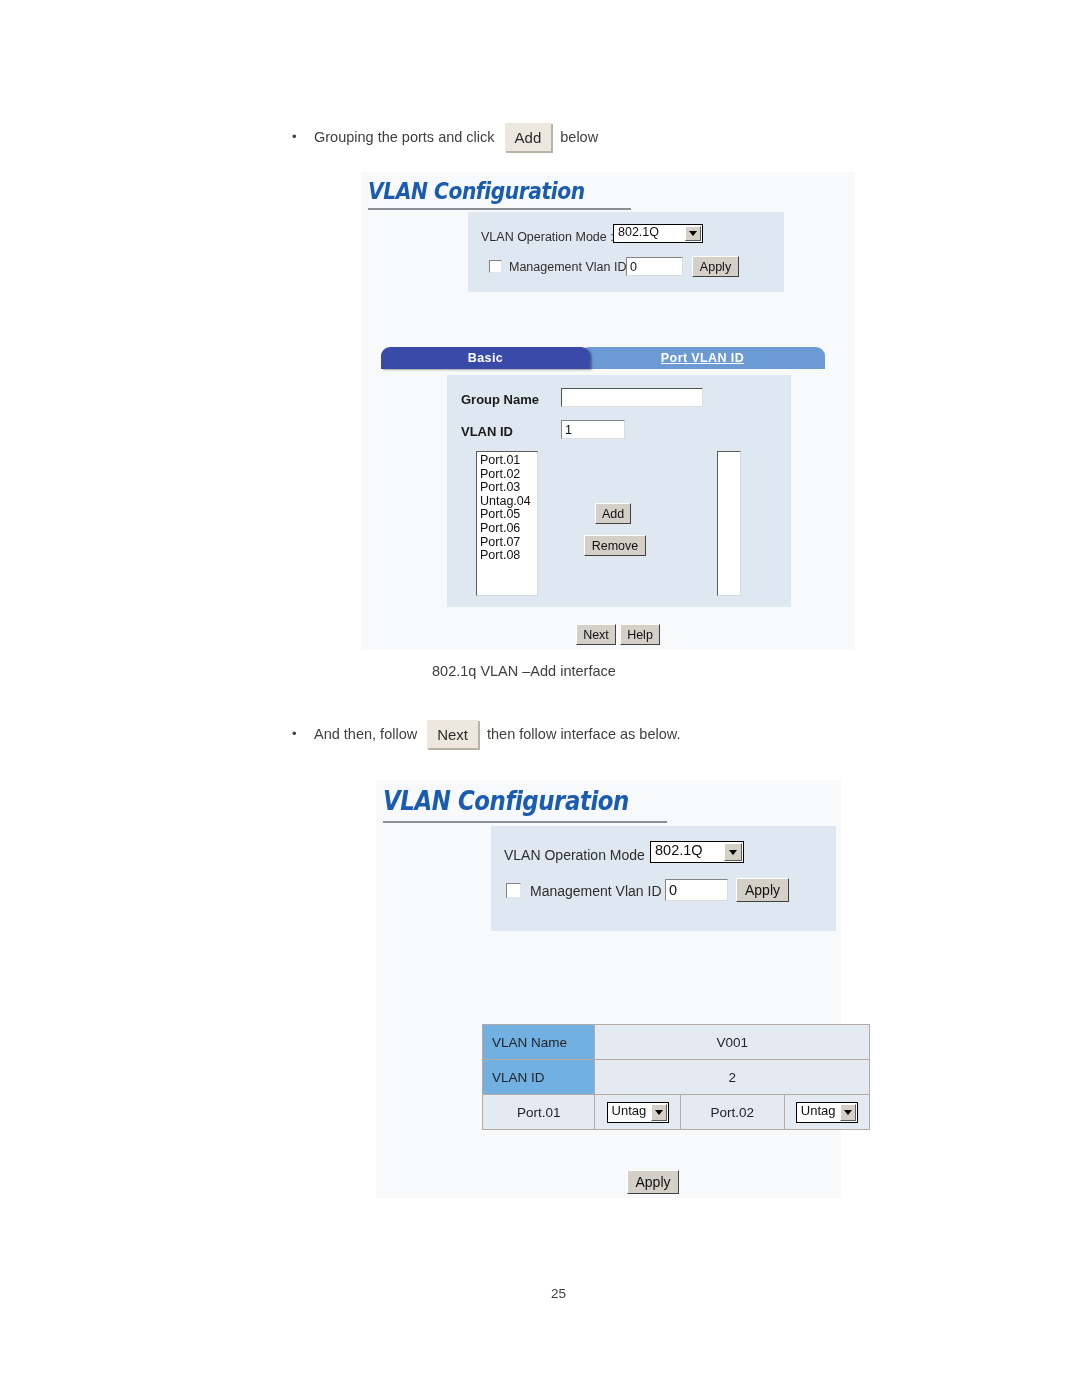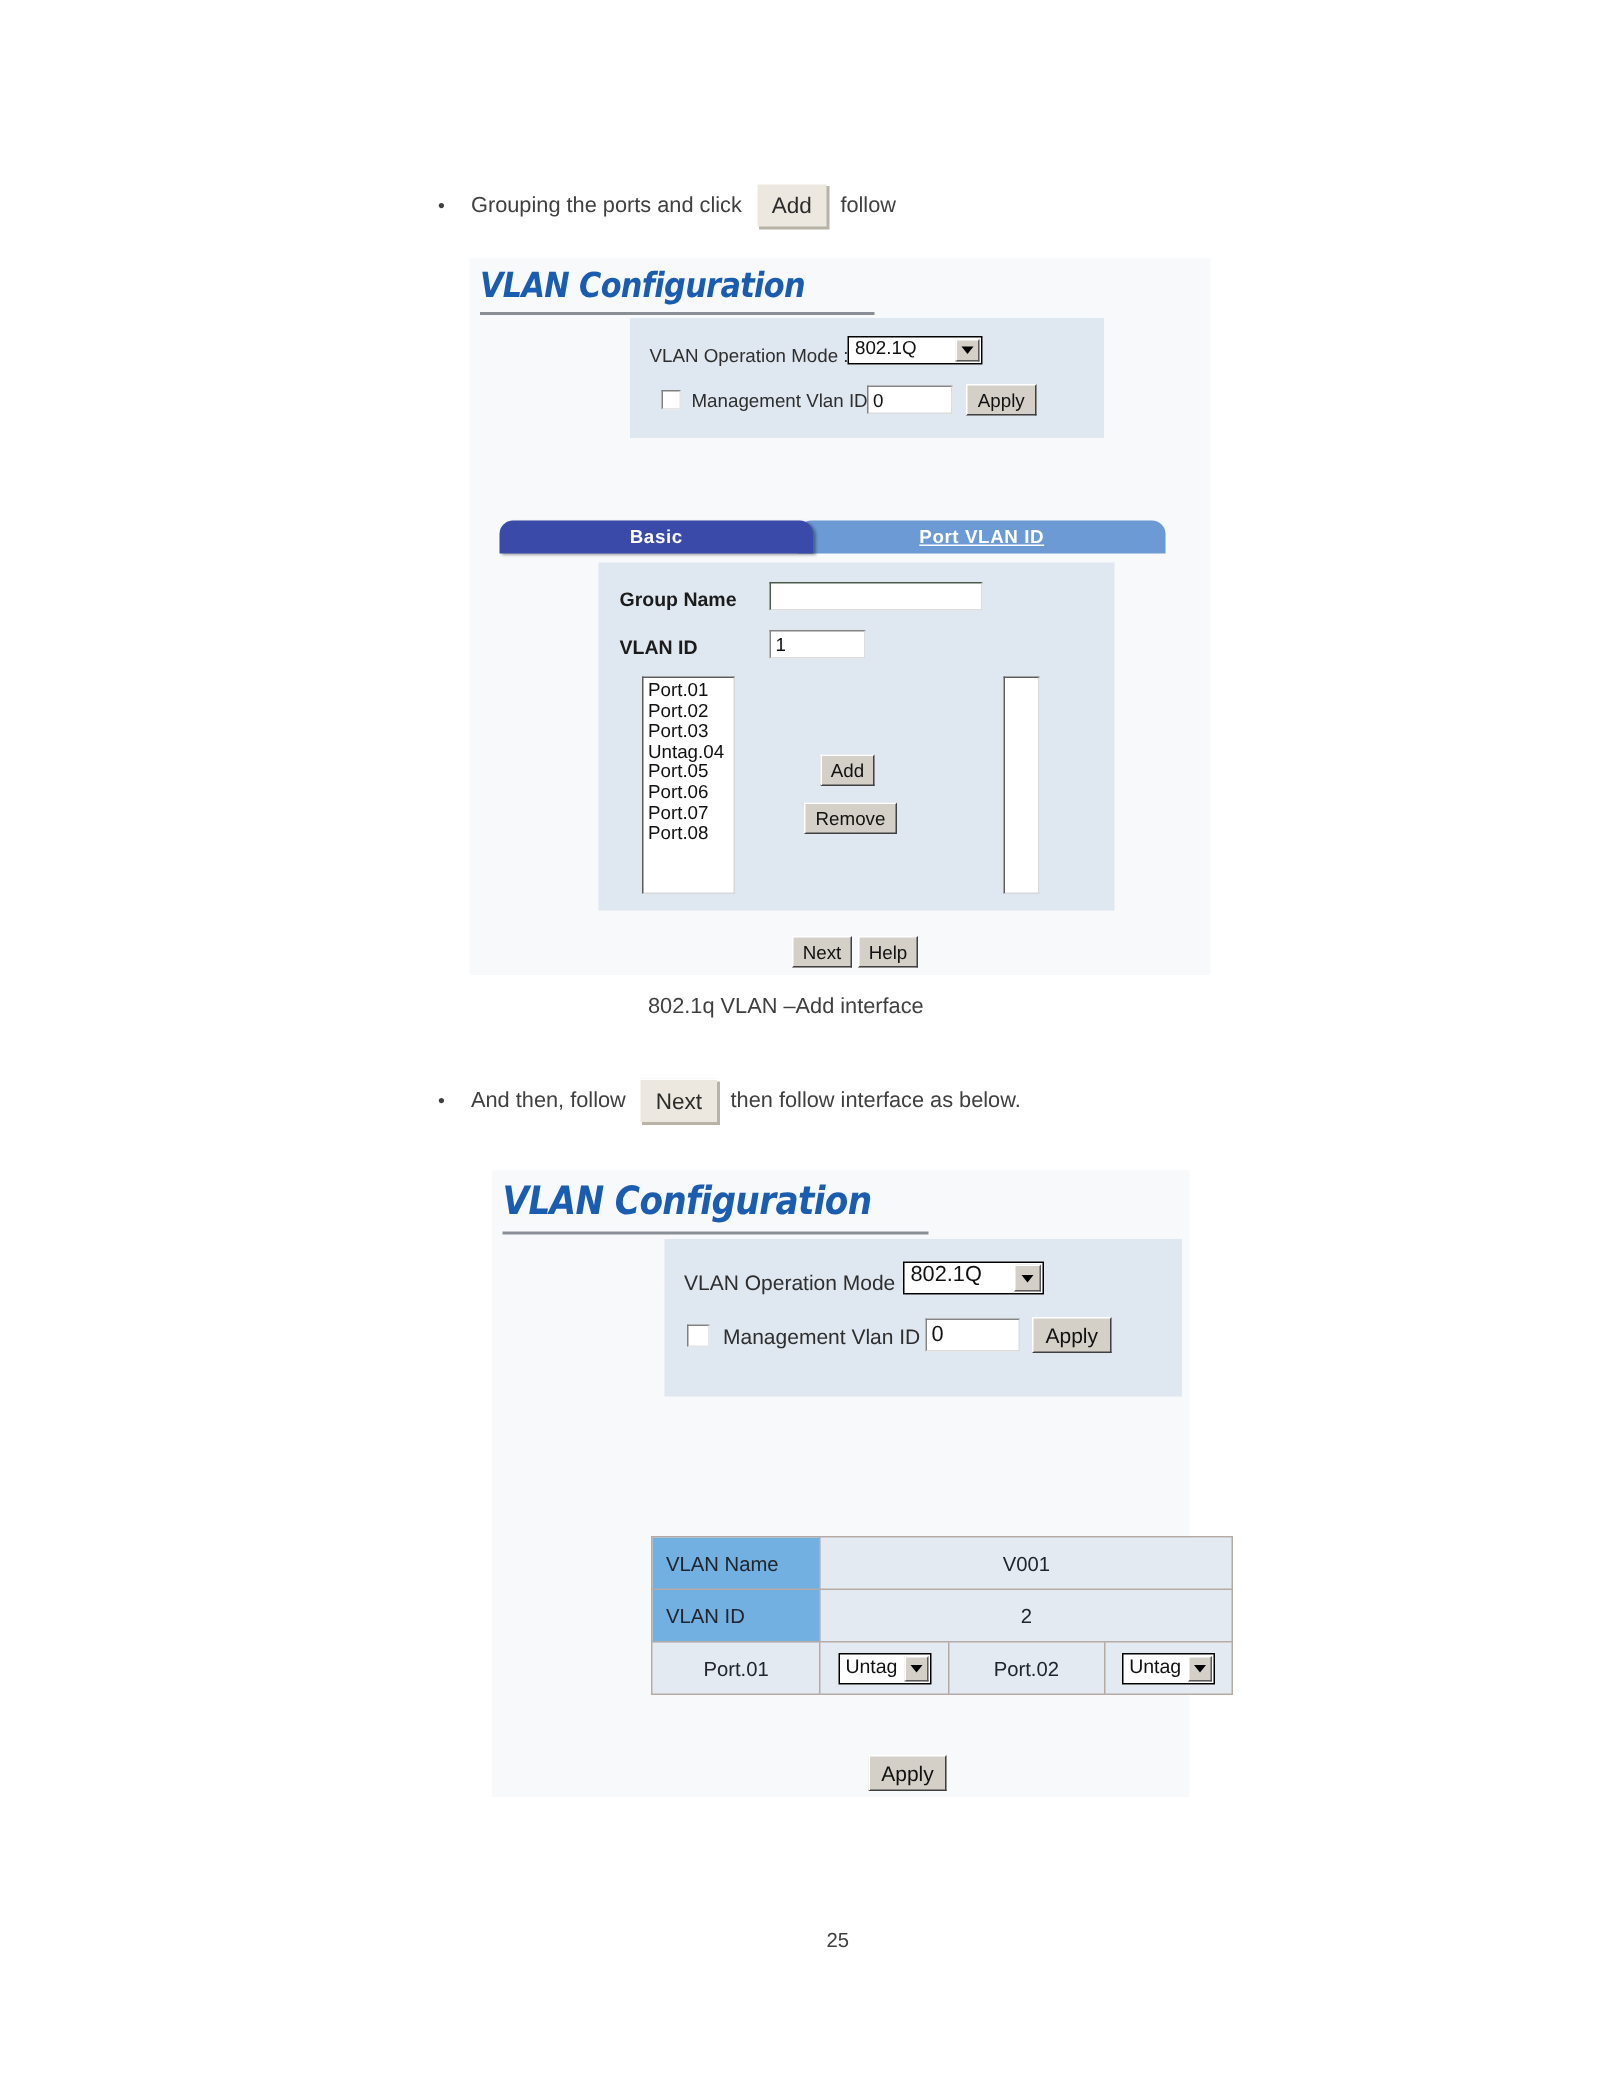--- a/index.html
+++ b/index.html
@@ -47,20 +47,21 @@
     font-family: "Liberation Sans", sans-serif;
     padding: 0 10px;
     height: 28px;
     margin: 0 9px;
   }
 
   
   .panel {
     position: absolute;
     background: #f8f9fa;
+    margin-left: 48px;
   }
   .panel-title {
     font-family: "DejaVu Sans", sans-serif;
     font-weight: bold;
     font-style: italic;
     color: #1a5cb0;
     letter-spacing: -0.5px;
     white-space: nowrap;
     transform: scaleX(0.88);
     transform-origin: left center;
@@ -244,21 +245,21 @@
     color: #404040;
   }
 </style>
 </head>
 <body>
 
 <div class="bullet-line" style="left:292px; top:122px;">
   <span class="bullet-dot">•</span>
   <span>Grouping the ports and click</span>
   <span class="inline-btn">Add</span>
-  <span>follow</span>
+  <span>below</span>
 </div>
 
 <div class="panel" style="left:313px; top:172px; width:494px; height:478px;">
 
   <div class="panel-title" style="position:absolute; left:7px; top:6px; font-size:23px;">VLAN Configuration</div>
   <div class="title-rule" style="left:7px; top:36px; width:263px;"></div>
 
   <div class="form-box" style="left:107px; top:40px; width:316px; height:80px;">
 
     <div class="fld-label" style="position:absolute; left:13px; top:18px;">VLAN Operation Mode :</div>

